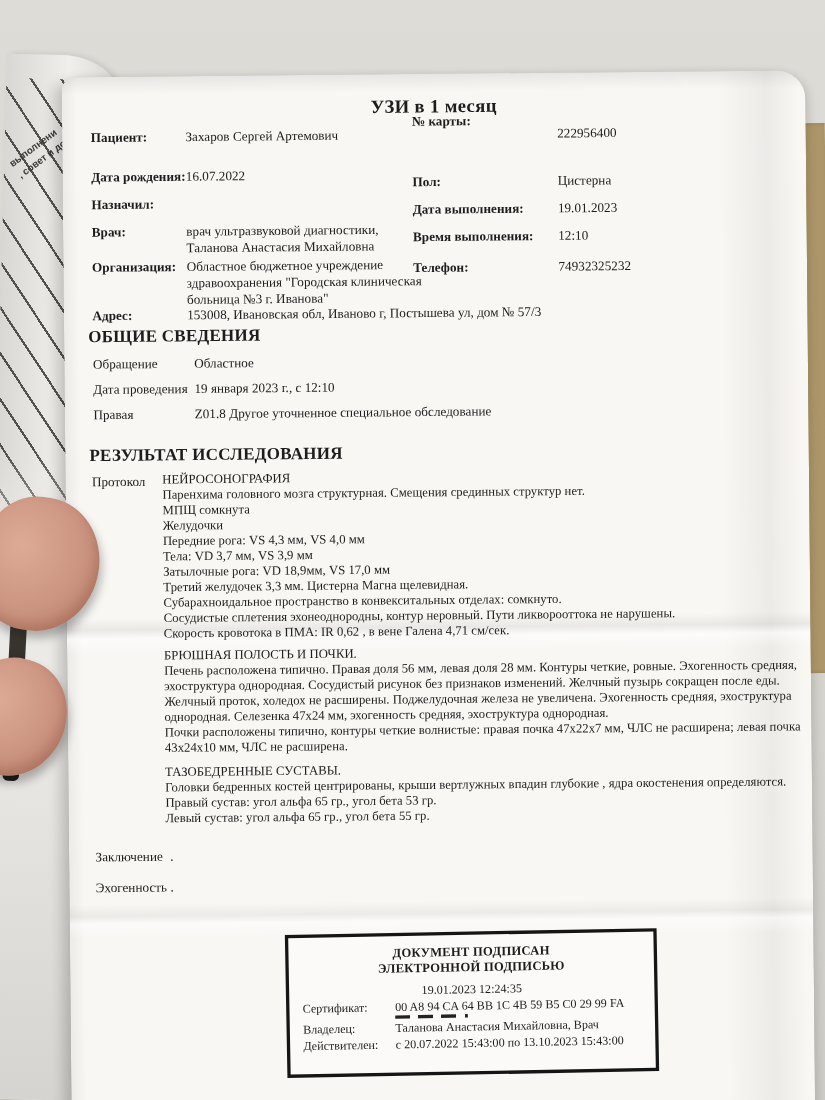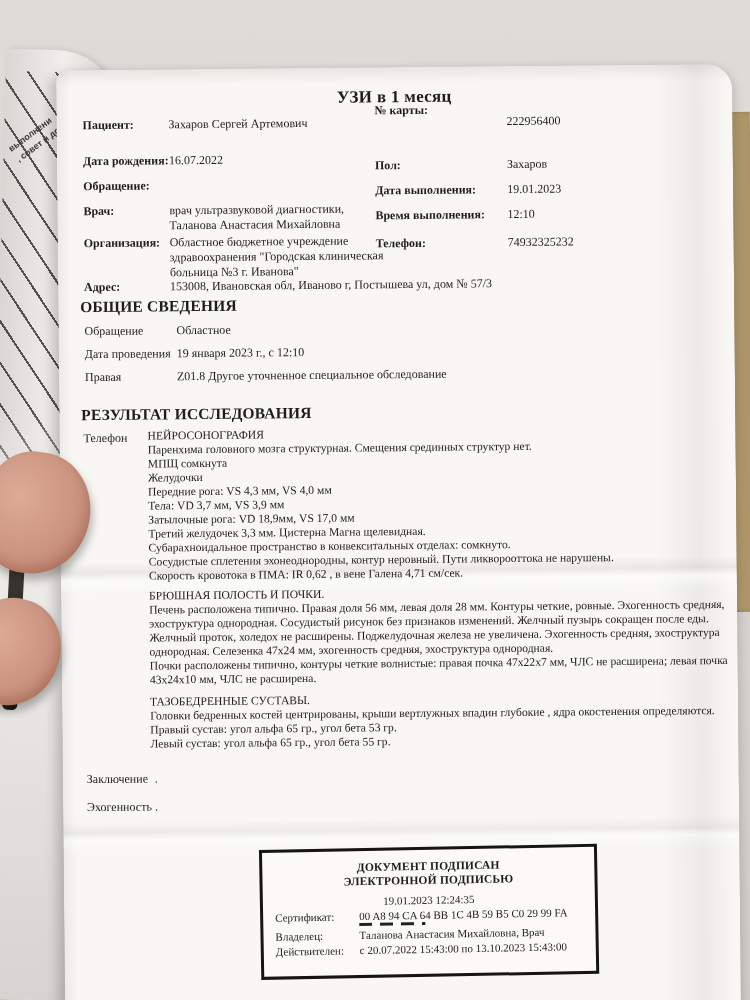--- a/index.html
+++ b/index.html
@@ -83,50 +83,50 @@
   <div class="folder"></div>
 
   <div class="doc">
 
     <div class="abs title">УЗИ в 1 месяц</div>
 
     <div class="abs lbl" style="left:26px;top:48px">Пациент:</div>
     <div class="abs val" style="left:112px;top:48px">Захаров Сергей Артемович</div>
     <div class="abs lbl" style="left:26px;top:84px">Дата рождения:</div>
     <div class="abs val" style="left:112px;top:84px">16.07.2022</div>
-    <div class="abs lbl" style="left:26px;top:109px">Обращение:</div>
+    <div class="abs lbl" style="left:26px;top:109px">Назначил:</div>
     <div class="abs val" style="left:112px;top:109px"></div>
     <div class="abs lbl" style="left:26px;top:134px">Врач:</div>
     <div class="abs val" style="left:112px;top:134px;width:220px">врач ультразвуковой диагностики, Таланова Анастасия Михайловна</div>
     <div class="abs lbl" style="left:26px;top:166px">Организация:</div>
     <div class="abs val" style="left:112px;top:166px;width:228px">Областное бюджетное учреждение здравоохранения "Городская клиническая больница №3 г. Иванова"</div>
     <div class="abs lbl" style="left:26px;top:210px">Адрес:</div>
     <div class="abs val nowrap" style="left:112px;top:210px">153008, Ивановская обл, Иваново г, Постышева ул, дом № 57/3</div>
 
     <div class="abs lbl" style="left:318px;top:36px">№ карты:</div>
     <div class="abs val" style="left:450px;top:48px">222956400</div>
     <div class="abs lbl" style="left:318px;top:91px">Пол:</div>
-    <div class="abs val" style="left:450px;top:91px">Захаров</div>
+    <div class="abs val" style="left:450px;top:91px">Цистерна</div>
     <div class="abs lbl" style="left:318px;top:116px">Дата выполнения:</div>
     <div class="abs val" style="left:450px;top:116px">19.01.2023</div>
     <div class="abs lbl" style="left:318px;top:141px">Время выполнения:</div>
     <div class="abs val" style="left:450px;top:141px">12:10</div>
     <div class="abs lbl" style="left:318px;top:169px">Телефон:</div>
     <div class="abs val" style="left:450px;top:169px">74932325232</div>
 
     <div class="abs h2" style="left:22px;top:228px">ОБЩИЕ СВЕДЕНИЯ</div>
     <div class="abs val" style="left:26px;top:254px">Обращение</div>
     <div class="abs val" style="left:118px;top:254px">Областное</div>
     <div class="abs val" style="left:26px;top:277px">Дата проведения</div>
     <div class="abs val" style="left:118px;top:277px">19 января 2023 г., с 12:10</div>
     <div class="abs val" style="left:26px;top:300px">Правая</div>
     <div class="abs val" style="left:118px;top:300px">Z01.8 Другое уточненное специальное обследование</div>
 
     <div class="abs h2" style="left:22px;top:336px">РЕЗУЛЬТАТ ИССЛЕДОВАНИЯ</div>
-    <div class="abs val" style="left:24px;top:361px">Телефон</div>
+    <div class="abs val" style="left:24px;top:361px">Протокол</div>
 
     <div class="abs proto" style="left:88px;top:360px;width:588px">
       <div class="nowrap">НЕЙРОСОНОГРАФИЯ</div>
       <div class="nowrap">Паренхима головного мозга структурная. Смещения срединных структур нет.</div>
       <div class="nowrap">МПЩ сомкнута</div>
       <div class="nowrap">Желудочки</div>
       <div class="nowrap">Передние рога: VS 4,3  мм,  VS 4,0   мм</div>
       <div class="nowrap">Тела: VD 3,7  мм,  VS 3,9   мм</div>
       <div class="nowrap">Затылочные рога: VD  18,9мм,  VS 17,0   мм</div>
       <div class="nowrap">Третий желудочек   3,3   мм.  Цистерна Магна щелевидная.</div>

